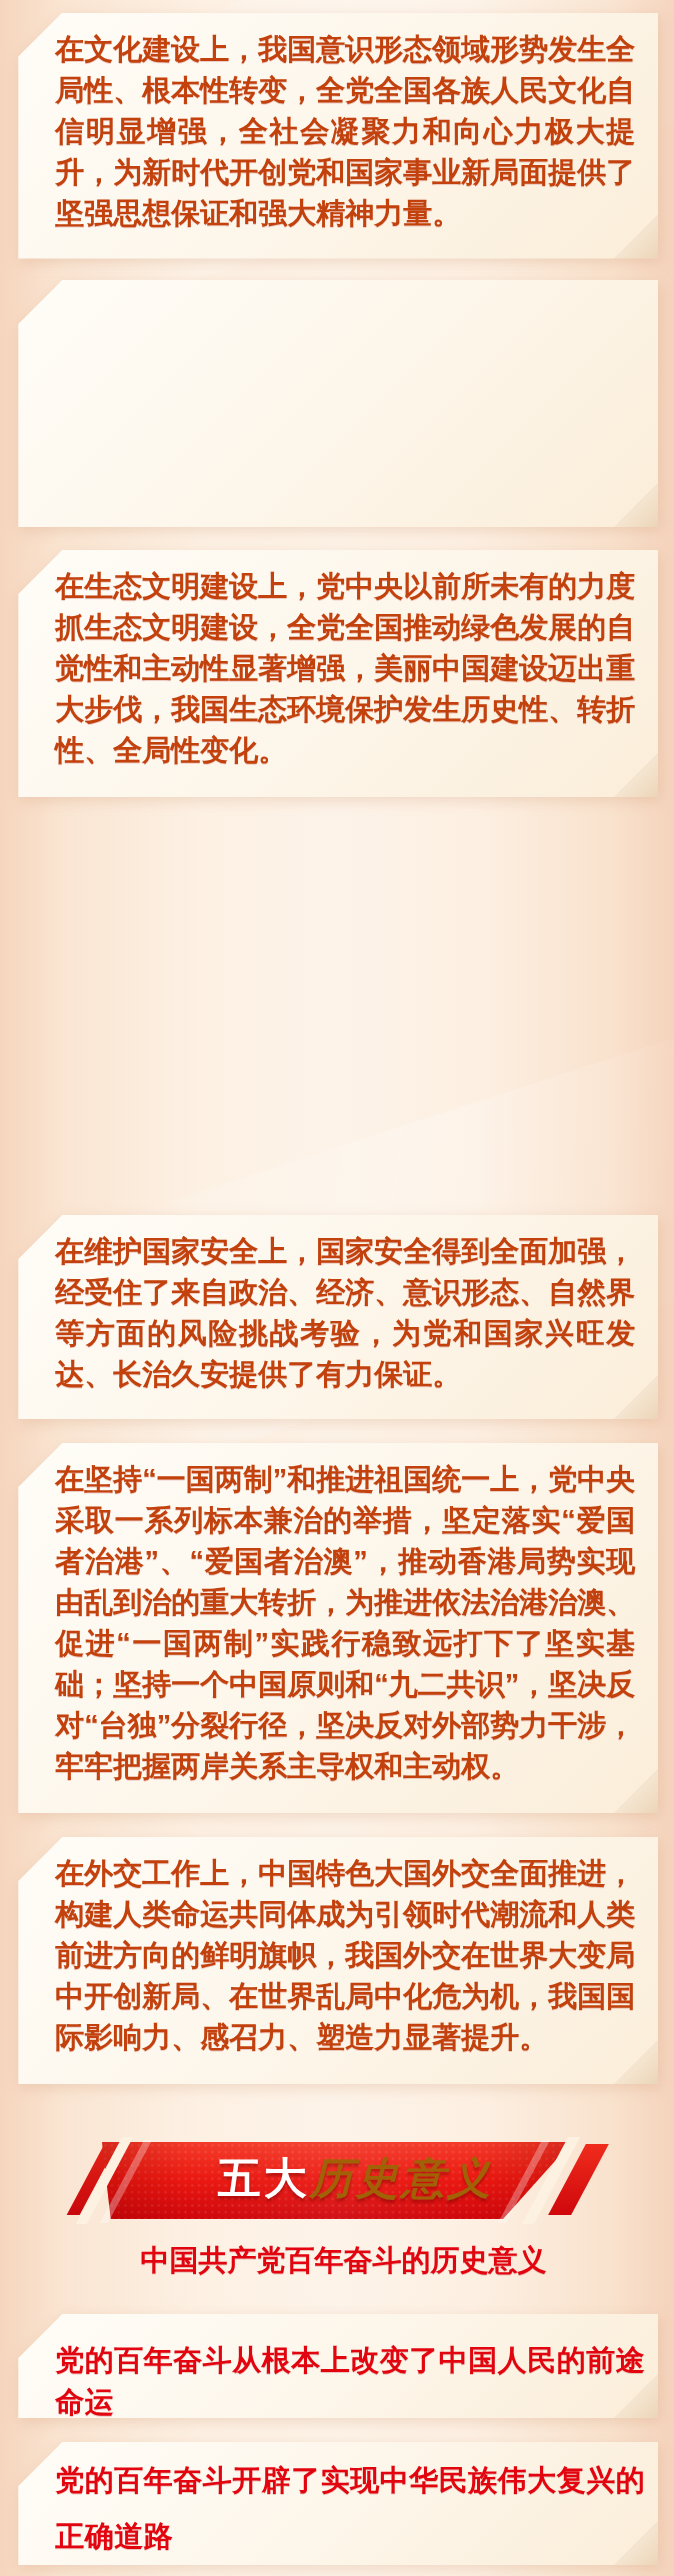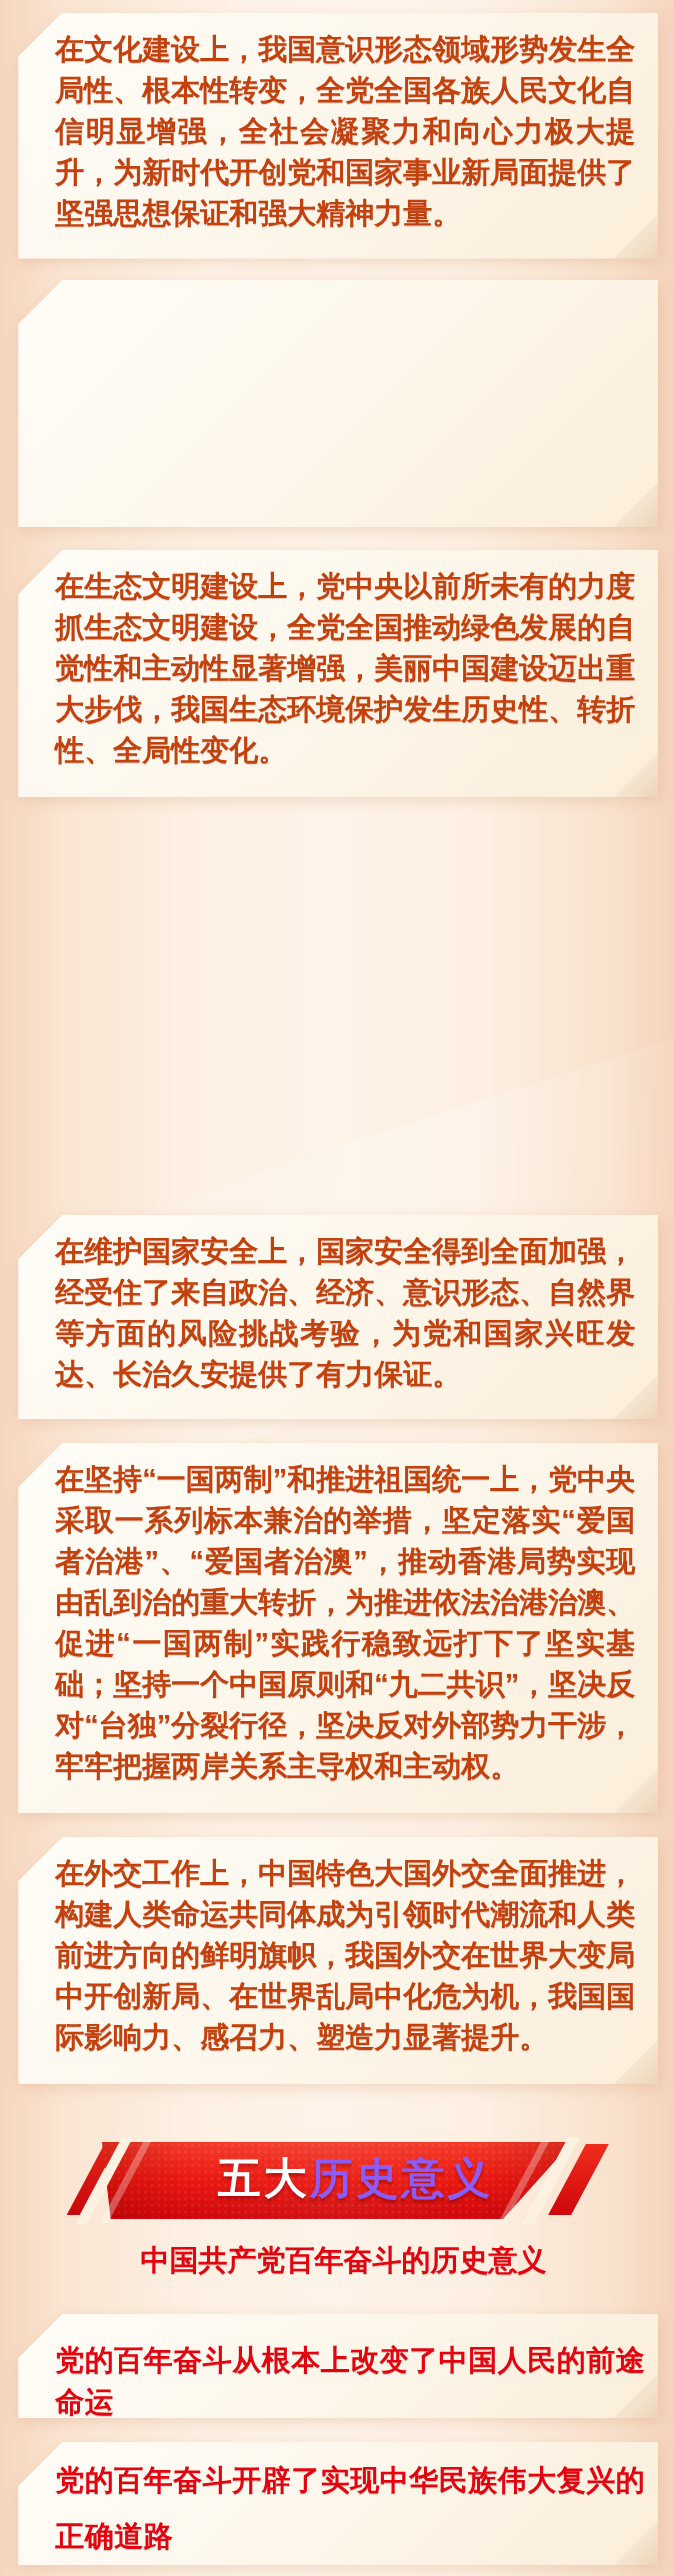--- a/index.html
+++ b/index.html
@@ -56,21 +56,21 @@
   .faint-left{left:39px;top:-1.9px;width:7.7px;height:83px;background:rgba(255,255,255,.30);}
   .faint-right{right:64px;top:-1.9px;width:7.7px;height:83px;background:rgba(255,255,255,.30);}
   .cream-right{right:35px;top:-4.8px;width:11.6px;height:87px;background:#fdf1e2;}
   .tail-right{right:1.9px;top:1.9px;width:23px;height:71px;background:linear-gradient(180deg,#f02c1c,#ce070c);background:linear-gradient(180deg,#f02c1c,#cf070c);}
   .banner-title{
     position:absolute;left:0;right:0;top:50%;transform:translateY(-54%);
     text-align:center;font-size:43px;font-weight:900;letter-spacing:2.9px;
     text-shadow:0 2.9px 2.9px rgba(120,0,0,.45);white-space:nowrap;
   }
   .t-white{color:#ffffff;margin-left:36px;}
-  .t-gold{color:#8b5cf6;}
+  .t-gold{color:#a16207;font-style:italic;}
   
   .section-subtitle{
     position:absolute;left:0;top:2235px;width:675px;margin:6px;
     text-align:center;font-size:29px;line-height:39px;font-weight:900;
     color:#e2050f;text-shadow:0 1px 0 rgba(160,0,10,.2);
   }
   
   .concl-text{
     position:relative;margin:0;padding:25px 19px 0 37px;width:604px;
     font-size:29px;line-height:42px;font-weight:900;color:#e2050f;

